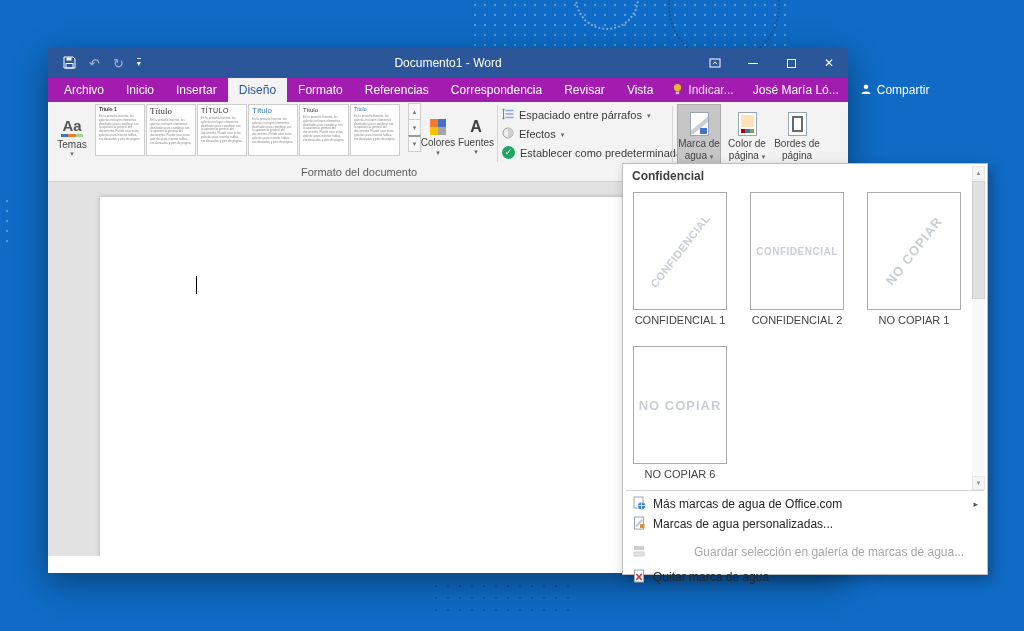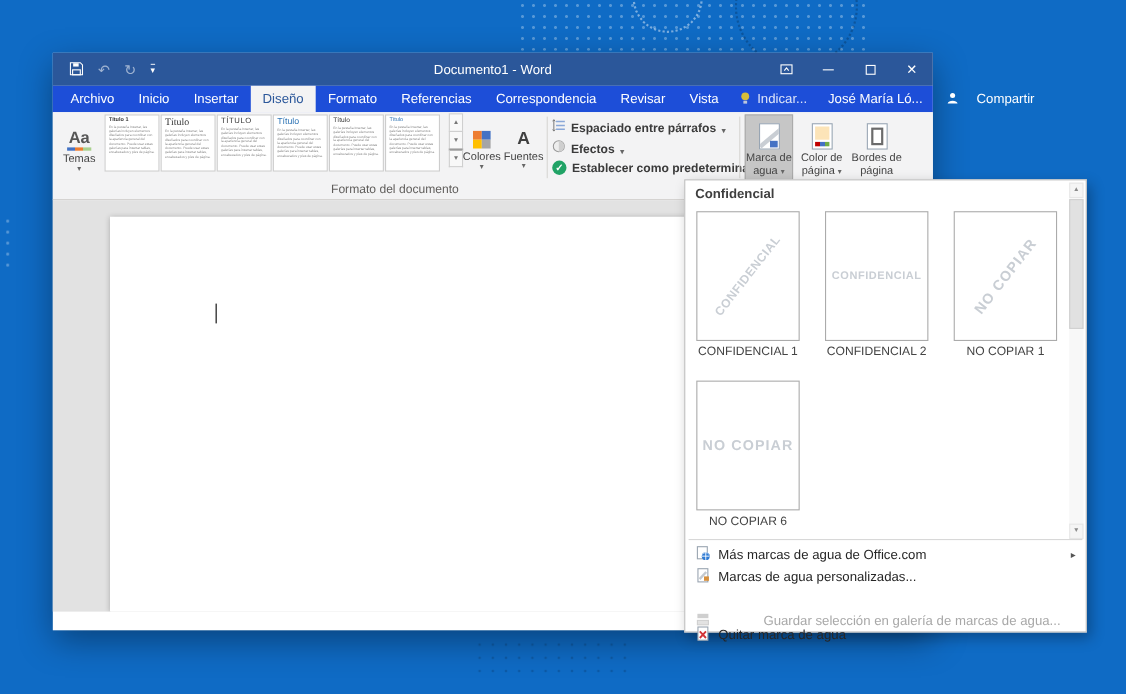--- a/index.html
+++ b/index.html
@@ -18,26 +18,26 @@
   .qat{display:flex;align-items:center;gap:13px;padding-left:15px;z-index:2;}
   .qat span{font-size:13px;line-height:1;}
   .faded{opacity:.55;}
   .qat-more{font-size:8px !important;border-top:1px solid rgba(255,255,255,.85);padding-top:1px;}
   #title{position:absolute;left:0;right:0;text-align:center;font-size:12px;pointer-events:none;}
   #wincontrols{margin-left:auto;display:flex;align-items:stretch;height:100%;z-index:2;}
   .winbtn{width:38px;display:flex;align-items:center;justify-content:center;font-size:12px;color:#fff;}
   .min-glyph{width:10px;height:1px;background:#fff;display:block;}
   .max-glyph{width:9px;height:9px;border:1px solid #fff;display:block;}
 
-  #tabrow{position:absolute;left:0;top:30px;width:100%;height:24px;background:#1d4ed8;display:flex;align-items:stretch;color:#fff;font-size:12px;padding-left:5px;}
+  #tabrow{position:absolute;left:0;top:30px;width:100%;height:24px;background:#a21caf;display:flex;align-items:stretch;color:#fff;font-size:12px;padding-left:5px;}
   .tab{padding:0 11px;display:flex;align-items:center;white-space:nowrap;}
   .tab.active{background:#F3F3F4;color:#2B579A;}
   .tab-right{margin-left:auto;display:flex;align-items:stretch;}
   .tellme{opacity:.85;display:flex;align-items:center;gap:5px;padding:0 8px;}
-  .share{display:flex;align-items:center;gap:16px;padding:0 10px;}
+  .share{display:flex;align-items:center;gap:5px;padding:0 10px;}
 
   
   #ribbon{position:absolute;left:0;top:54px;width:100%;height:80px;background:#F3F3F4;border-bottom:1px solid #D2D0CE;font-size:10px;color:#444;}
   .vsep{position:absolute;top:4px;height:56px;width:1px;background:#D8D6D4;}
   .bigbtn{position:absolute;top:2px;height:62px;display:flex;flex-direction:column;align-items:center;justify-content:center;text-align:center;}
   .bigbtn .blabel{line-height:1.15;margin-top:2px;}
   .caret{font-size:7px;color:#666;line-height:1;}
   .pressed{background:#C6C6C6;border:1px solid #ABABAB;}
 
   .themes-aa{font-size:15px;font-weight:bold;color:#555;line-height:1;margin-top:5px;}
@@ -50,21 +50,21 @@
   .gt-head.serif{font-family:"Liberation Serif",serif;font-size:9px;}
   .gt-head.caps{font-size:7px;letter-spacing:.5px;}
   .gt-head.blue{font-size:8px;color:#2E74B5;}
   .gt-head.small{font-size:6px;}
   .gt-head.tiny{font-size:5px;color:#2E74B5;}
   .gt-body{font-size:6px;transform:scale(.5);transform-origin:0 0;width:200%;color:#8a8a8a;line-height:1.3;margin-top:1px;}
   #gscroll{position:absolute;left:360px;top:2px;width:13px;}
   .gsb{width:13px;height:17px;background:#F8F8F8;border:1px solid #CFCFCF;display:flex;align-items:center;justify-content:center;font-size:6px;color:#777;margin-top:-1px;}
   .gsb.more{border-top:2px solid #9a9a9a;}
 
-  .midrow{position:absolute;display:flex;align-items:flex-end;gap:5px;font-size:11px;color:#3b3b3b;white-space:nowrap;font-weight:bold;}
+  .midrow{position:absolute;display:flex;align-items:center;gap:5px;font-size:11px;color:#3b3b3b;white-space:nowrap;}
   .checkicon{width:13px;height:13px;border-radius:50%;background:#21A366;color:#fff;font-size:9px;text-align:center;line-height:13px;}
 
   .icon-page{width:19px;height:24px;background:#fff;border:1px solid #98A5B3;position:relative;margin-top:3px;overflow:hidden;}
   .wm-stripe{position:absolute;left:-3px;top:10px;width:26px;height:4px;background:#C9CED4;transform:rotate(-40deg);}
   .pc-fill{position:absolute;left:2px;top:2px;right:2px;bottom:8px;background:#FCE4B8;}
   .pc-band{position:absolute;left:2px;bottom:2px;right:2px;height:4px;background:linear-gradient(90deg,#C00000 0 33%,#4472C4 33% 66%,#70AD47 66% 100%);}
   .pb-inner{position:absolute;left:3px;top:3px;right:3px;bottom:3px;border:2px solid #6b6b6b;}
   .wm-mini{position:absolute;right:1px;bottom:1px;width:7px;height:6px;background:#4472C4;}
 
   .colores-icon{width:16px;height:16px;margin-top:5px;display:grid;grid-template-columns:8px 8px;grid-template-rows:8px 8px;}
@@ -354,21 +354,21 @@
   </div>
   <div class="dd-cmd" style="top:370px;margin-top:33px;">
     <span>
       <svg width="14" height="14" viewBox="0 0 14 14">
           <rect x="2.5" y="1" width="9" height="12" fill="#fff" stroke="#9AA5B1"></rect>
           <path d="M4.2 5l5.6 6M9.8 5l-5.6 6" stroke="#D13438" stroke-width="1.7"></path>
         </svg>
     </span>
     <span>Quitar marca de agua</span>
   </div>
-  <div class="dd-cmd disabled" style="top:390px;gap:48px;">
+  <div class="dd-cmd disabled" style="top:378px;gap:48px;">
     <span>
       <svg width="14" height="14" viewBox="0 0 14 14">
           <rect x="2" y="2" width="10" height="4" fill="#CFCFCF"></rect>
           <rect x="2" y="8" width="10" height="4" fill="#E2E2E2" stroke="#CFCFCF"></rect>
         </svg>
     </span>
     <span>Guardar selección en galería de marcas de agua...</span>
   </div>
 </div>
 

